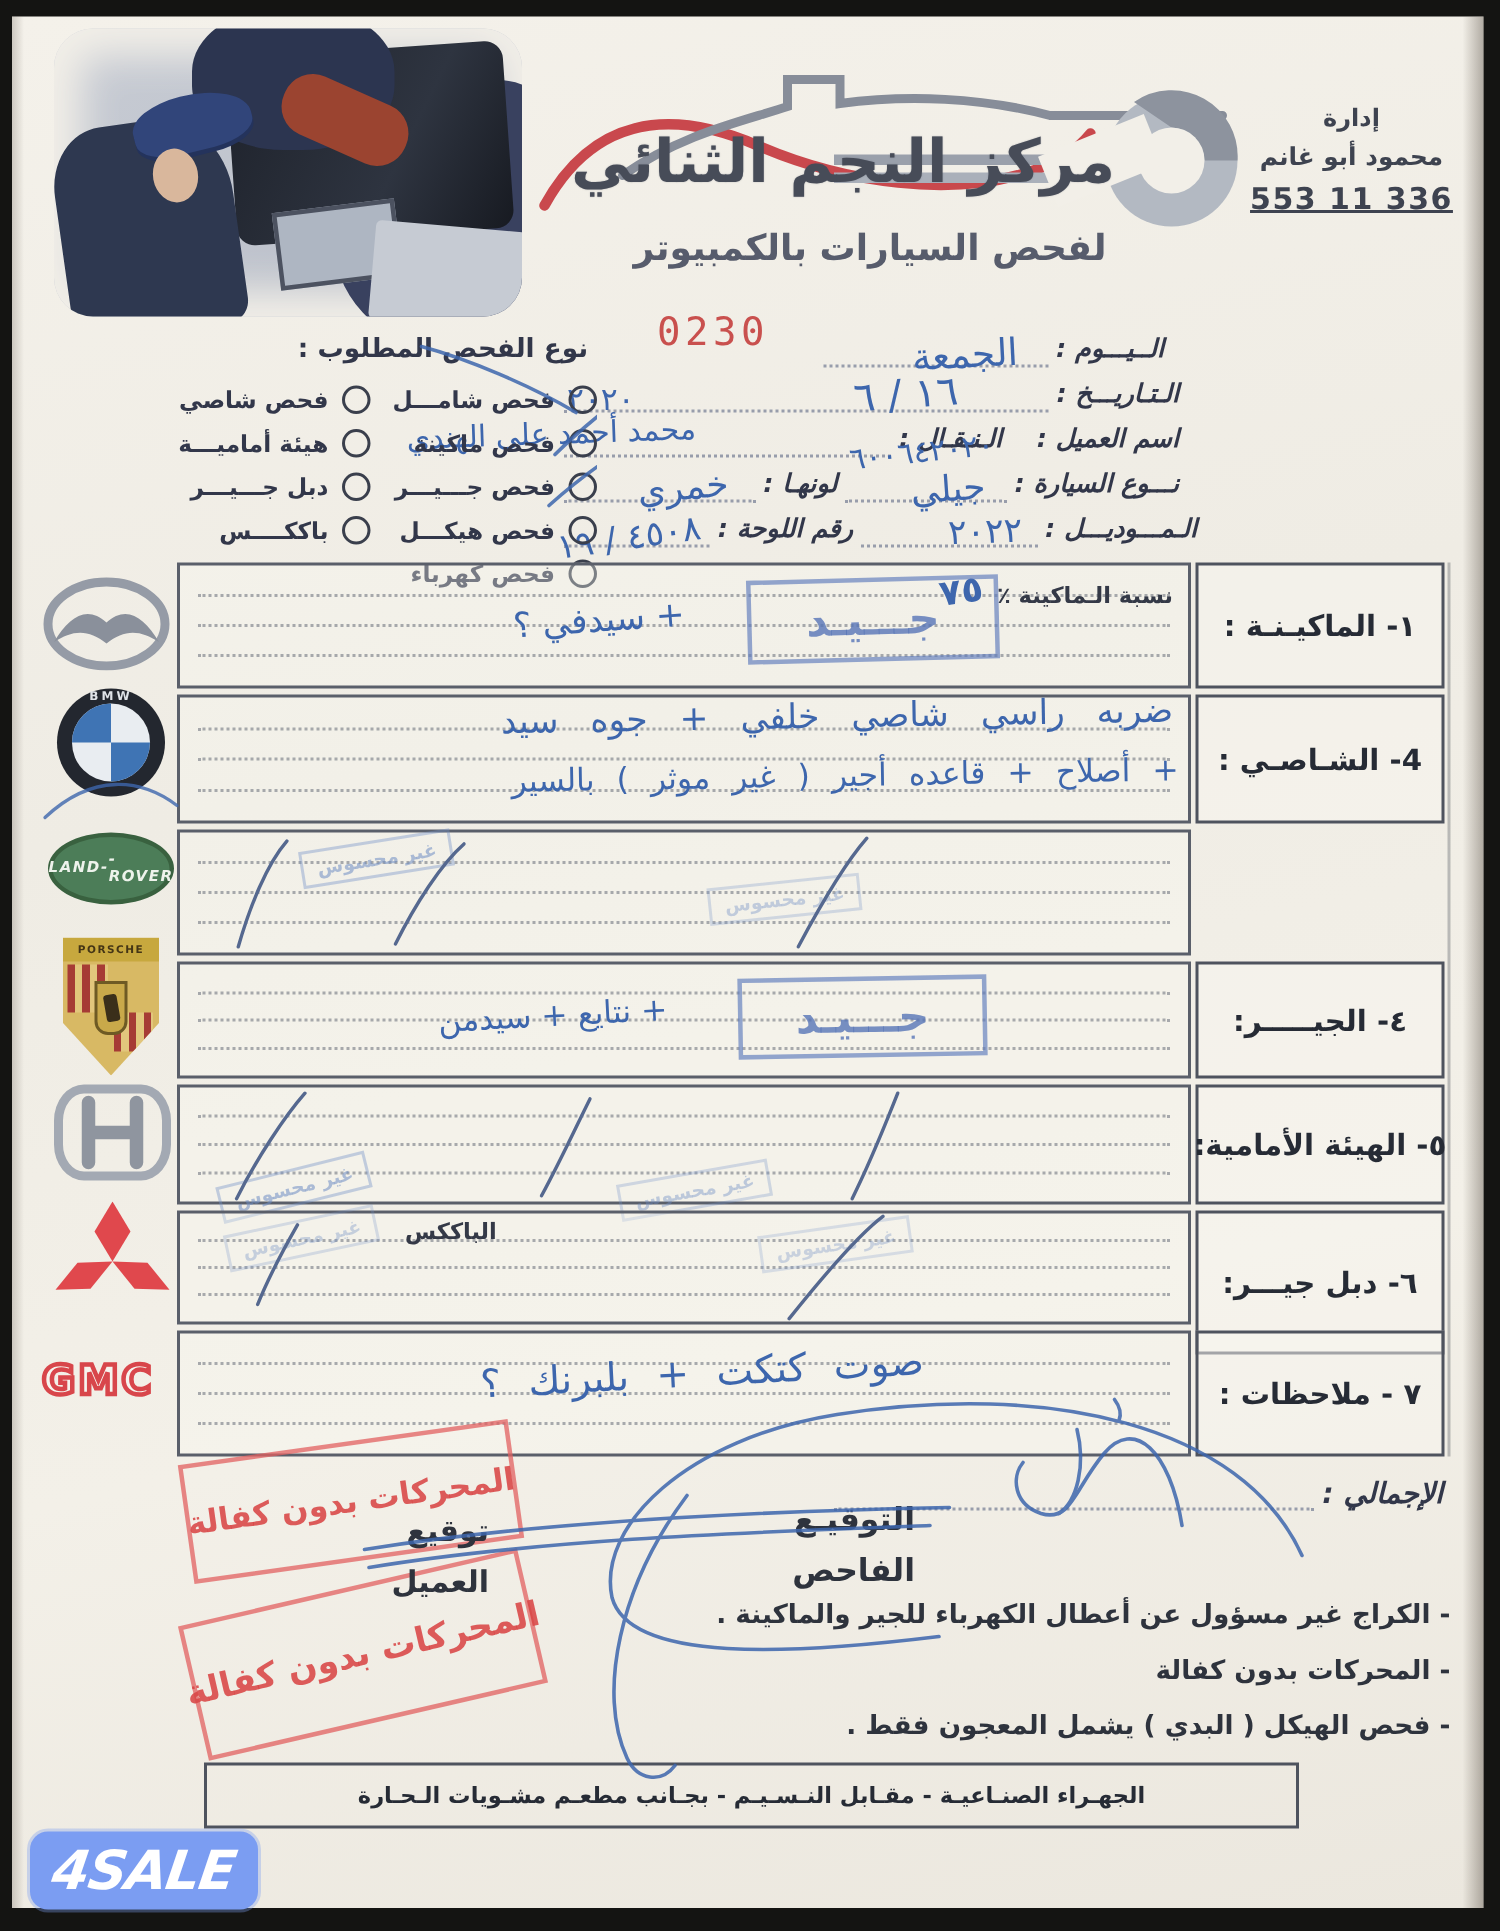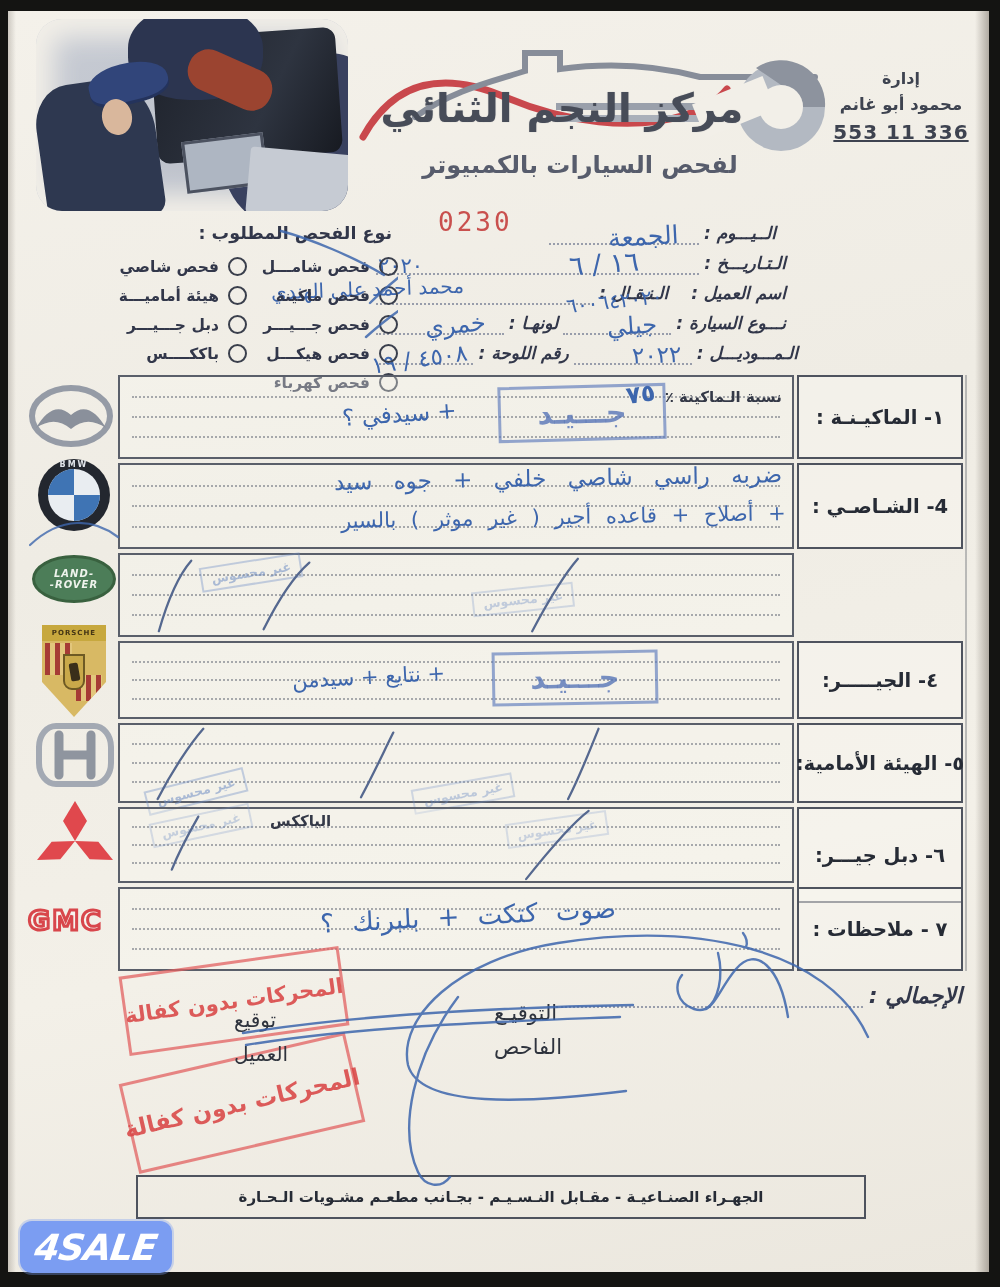--- a/index.html
+++ b/index.html
@@ -68,36 +68,36 @@
     font-size:29px; font-weight:bold; color:rgba(86,116,182,.8); }
   .stamp-faint { position:absolute; border:2px solid rgba(115,145,200,.4); color:rgba(110,140,195,.55);
     font-size:12.5px; font-weight:bold; padding:3px 9px; white-space:nowrap; }
   .slash-svg { position:absolute; inset:0; width:100%; height:100%; }
   .printed-small { position:absolute; font-size:15px; font-weight:bold; color:#343947; }
   .tright-line { left:957px; top:364px; height:596px; border-left:2px solid rgba(80,85,95,.35); }
 
   
   .logo { position:absolute; }
   .lr-oval { width:84px; height:48px; background:#4c7d58; border:3px solid #39613f; border-radius:50%;
-    display:flex; flex-direction:column; align-items:center; justify-content:center;
+    display:flex; flex-direction:row; align-items:center; justify-content:center;
     color:#eef3ec; font-weight:bold; font-style:italic; font-size:10px; line-height:1.15; letter-spacing:1px; }
   .porsche { width:64px; height:92px; background:#d8b964; clip-path:polygon(0 0,100% 0,100% 62%,50% 100%,0 62%); }
   .porsche .pband { position:absolute; left:0; right:0; top:0; height:16px; background:#c7a83e;
     text-align:center; font-size:7px; font-weight:bold; color:#443515; letter-spacing:1px; line-height:16px; }
   .pstripe { position:absolute; background:repeating-linear-gradient(90deg,#a63b35 0 5px,#e2c67c 5px 10px); }
   .pshield { position:absolute; left:21px; top:29px; width:22px; height:36px; background:#c9a94a; border:2px solid #6e5a24; border-radius:0 0 9px 9px; }
   .phorse { position:absolute; left:5px; top:7px; width:9px; height:18px; background:#3a2f1a; border-radius:2px; transform:rotate(-10deg); }
   .honda-frame { width:78px; height:64px; border:6px solid #a3a9b3; border-radius:20px/24px; display:flex; align-items:center; justify-content:center; }
   .gmc-text { font-size:27px; font-weight:900; letter-spacing:2px; color:#f6f4ee;
     -webkit-text-stroke:3px #d8464b; font-family:"DejaVu Sans",sans-serif; }
 
   
   .total-row { left:548px; top:972px; width:406px; display:flex; direction:rtl; align-items:flex-end; gap:6px; }
-  .total-row .lbl { font-size:22px; white-space:nowrap; }
-  .sig-block { text-align:left; color:#2e333d; font-weight:normal; z-index:4; }
+  .total-row .lbl { font-size:19px; white-space:nowrap; }
+  .sig-block { text-align:right; color:#2e333d; font-weight:bold; z-index:4; }
   .sig-examiner { left:486px; top:986px; width:116px; font-size:21px; line-height:1.6; }
   .sig-customer { left:226px; top:992px; width:92px; font-size:20px; line-height:1.7; }
   .red-stamp { position:absolute; border:3px solid rgba(226,96,96,.75); display:flex; align-items:center; justify-content:center;
     color:rgba(216,70,70,.88); font-weight:bold; font-size:21px; white-space:nowrap; z-index:3; }
   .notes { right:22px; top:1048px; width:560px; direction:rtl; text-align:right;
     font-weight:bold; font-size:17.5px; color:#2e333d; line-height:37px; z-index:2; }
   .footer-box { left:128px; top:1164px; width:730px; height:44px; border:2px solid #4e535e;
     display:flex; align-items:center; justify-content:center; direction:rtl;
     font-size:15px; font-weight:bold; color:#262b35; white-space:nowrap; }
   .foursale { left:12px; top:1210px; width:152px; height:52px; background:#7b9df2; border-radius:12px;
@@ -386,20 +386,25 @@
       <path d="M560,120 C552,70 528,48 508,72 C488,96 486,118 466,112 C448,106 446,88 454,78"></path>
       <path d="M490,56 C496,80 490,104 478,112"></path>
       <path d="M515,36 C518,40 520,45 518,50"></path>
       <path d="M640,140 C600,52 470,24 330,46 C230,62 170,120 180,168 C192,212 300,206 398,194"></path>
       <path d="M15,136 C140,116 300,110 405,108"></path>
       <path d="M18,148 C140,128 290,124 392,120"></path>
       <path d="M230,100 C185,160 170,232 190,275 C197,290 213,292 222,280"></path>
     </g>
   </svg>
 
+  <div class="abs notes">
+    <div>- الكراج غير مسؤول عن أعطال الكهرباء للجير والماكينة .</div>
+    <div>- المحركات بدون كفالة</div>
+    <div>- فحص الهيكل ( البدي ) يشمل المعجون فقط .</div>
+  </div>
 
   <div class="abs footer-box">الجهـراء الصنـاعيـة - مقـابل النـسـيـم - بجـانب مطعـم مشـويات الـحـارة</div>
 
   <div class="abs foursale">
     <span>4SALE</span>
   </div>
 
 </div>
 
 </body></html>

